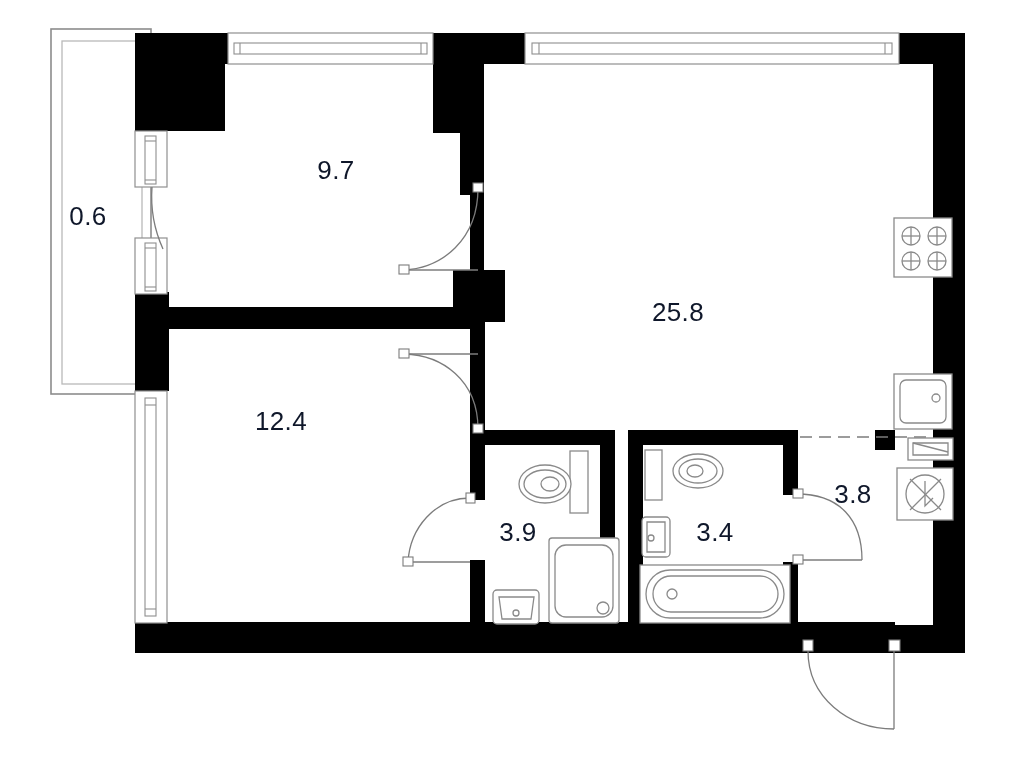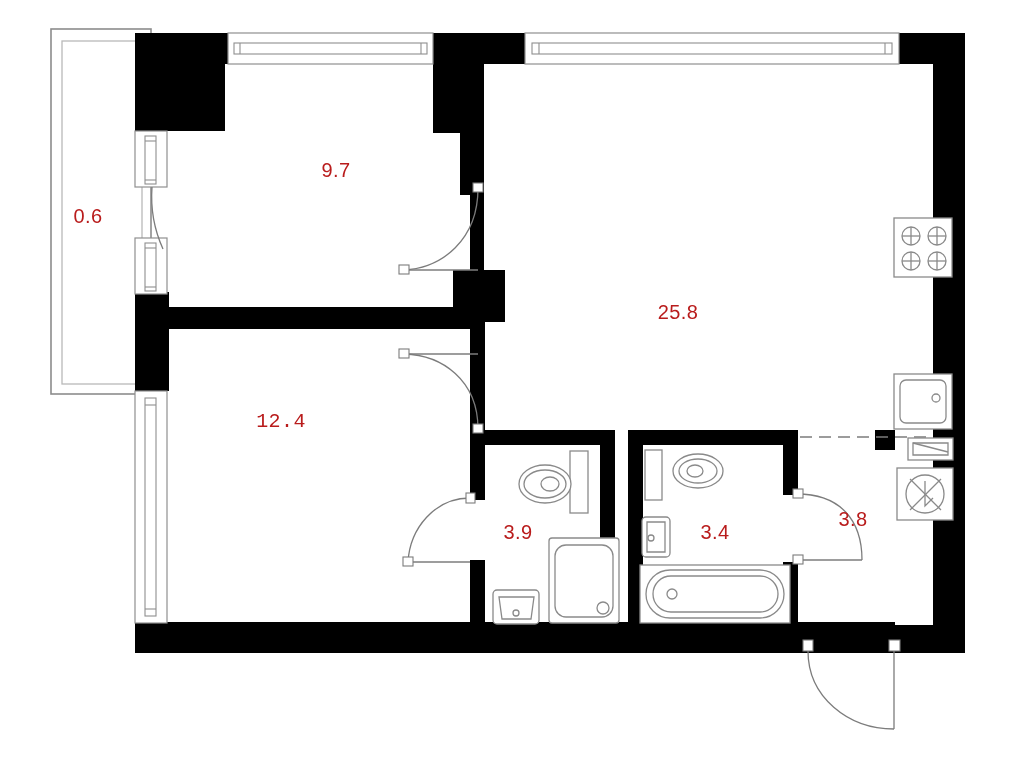--- a/index.html
+++ b/index.html
@@ -20,22 +20,22 @@
   #plan-svg {
     position: absolute;
     left: 0;
     top: 0;
     width: 1024px;
     height: 768px;
   }
   .area-label {
     position: absolute;
     font-family: "Liberation Sans", sans-serif;
-    font-size: 20px;
-    color: #b91c1c;
+    font-size: 26px;
+    color: #0f172a;
     letter-spacing: 0.4px;
     white-space: nowrap;
     transform: translate(-50%, -50%);
     -webkit-user-select: none;
     user-select: none;
   }
 </style>
 </head>
 <body>
 
@@ -236,18 +236,18 @@
       <rect x="646" y="570" width="138" height="48" rx="24" fill="#ffffff"></rect>
       <rect x="653" y="576" width="125" height="36" rx="18" fill="#ffffff"></rect>
       <circle cx="672" cy="594" r="5"></circle>
     </g>
 
   </svg>
 
   <div class="area-label" style="left:88px;  top:216px;">0.6</div>
   <div class="area-label" style="left:336px; top:170px;">9.7</div>
   <div class="area-label" style="left:678px; top:312px;">25.8</div>
-  <div class="area-label" style="left:281px; top:421px;font-family:Liberation Mono, monospace;">12.4</div>
+  <div class="area-label" style="left:281px; top:421px;">12.4</div>
   <div class="area-label" style="left:518px; top:532px;">3.9</div>
   <div class="area-label" style="left:715px; top:532px;text-align:right;">3.4</div>
-  <div class="area-label" style="left:853px; top:519px;">3.8</div>
+  <div class="area-label" style="left:853px; top:494px;">3.8</div>
 
 </div>
 
 </body></html>

